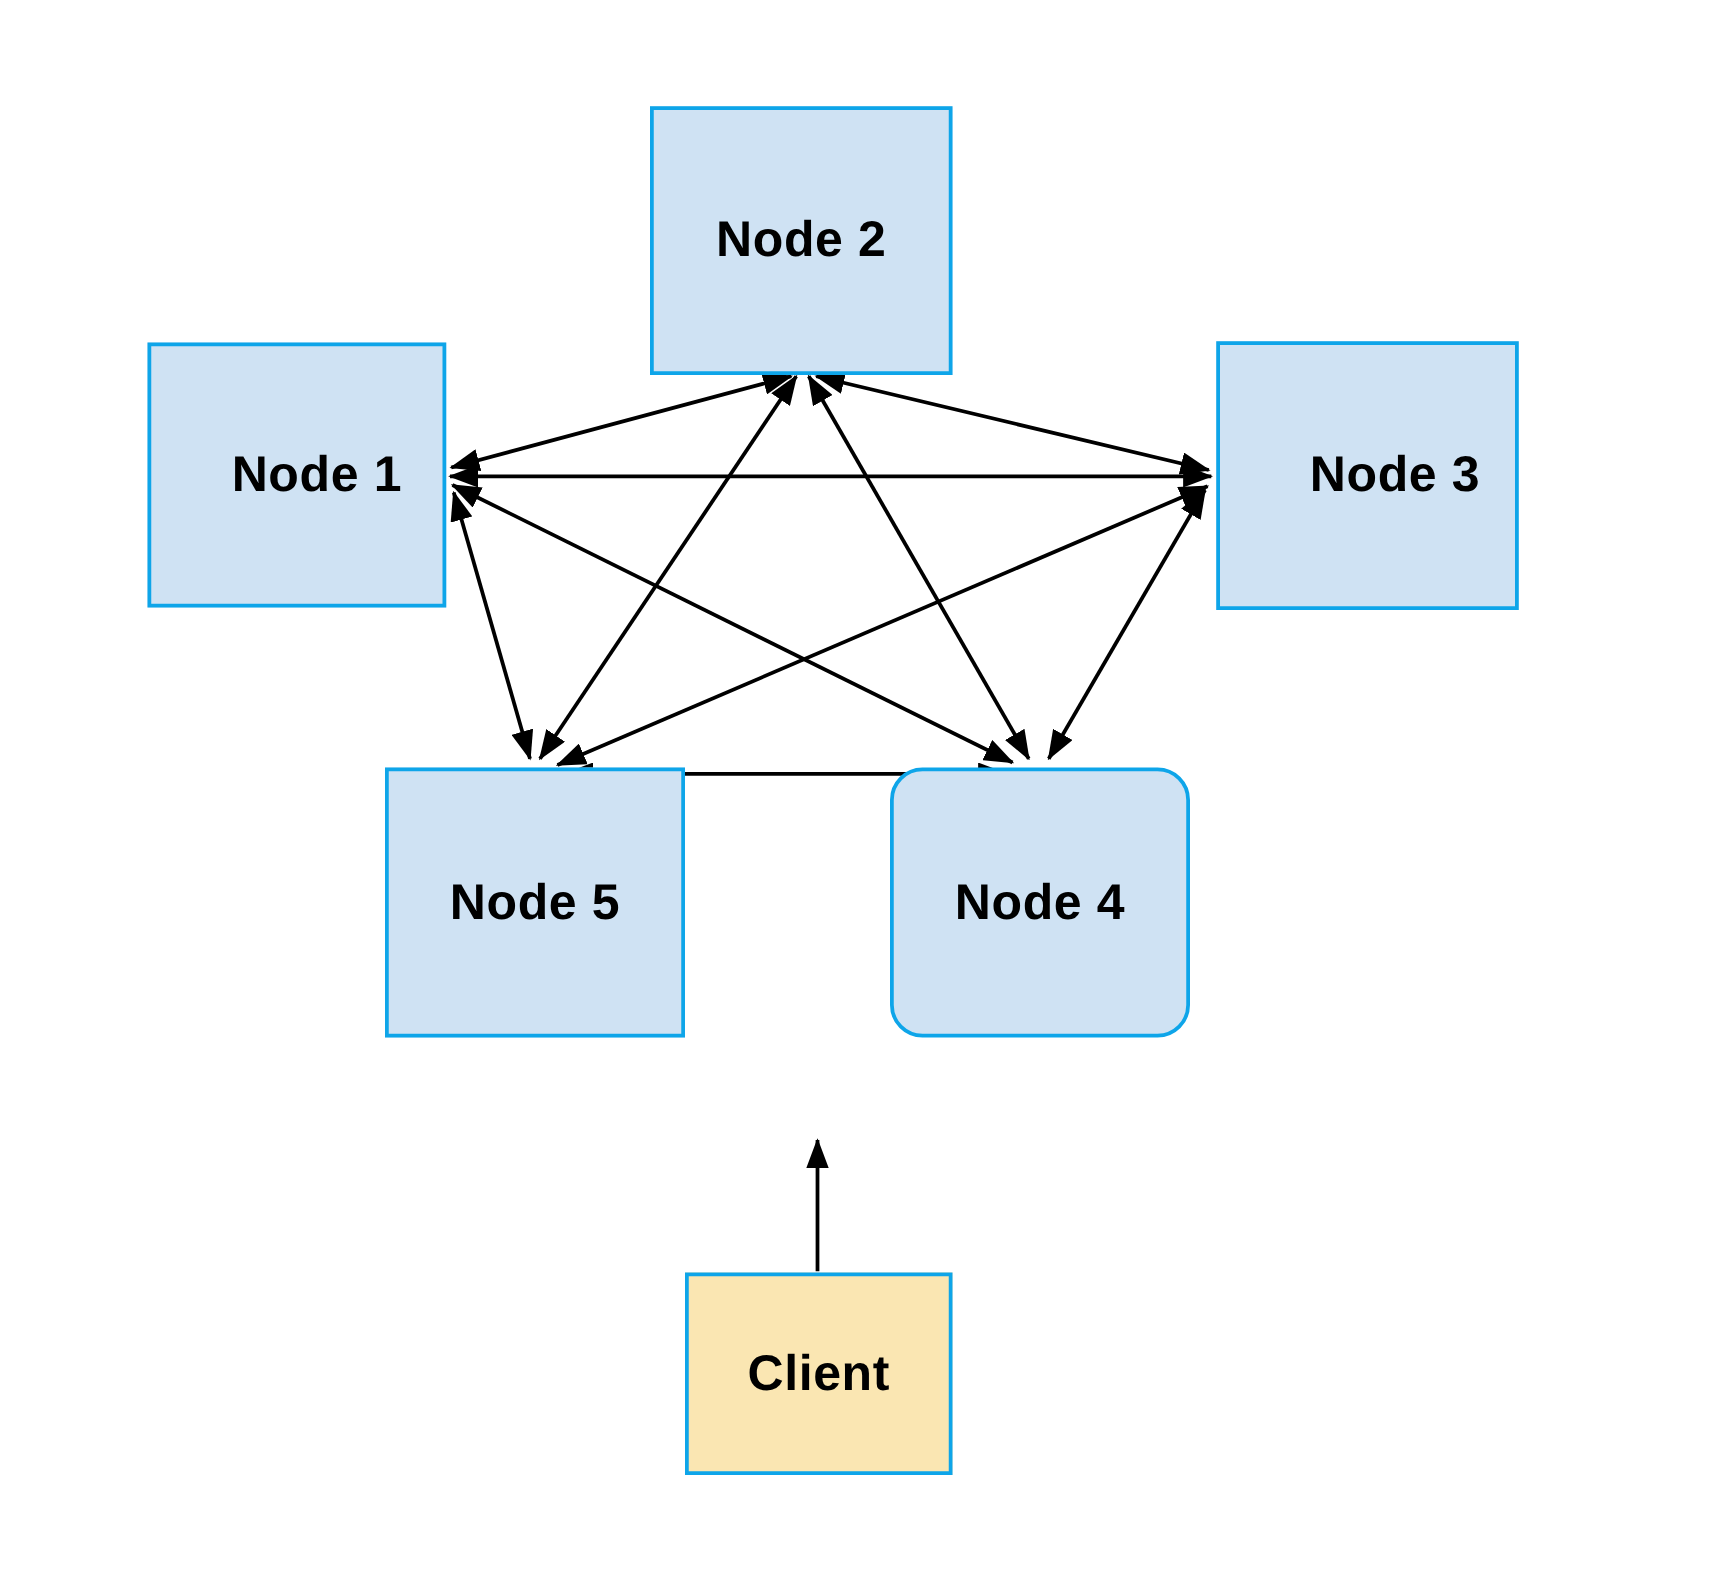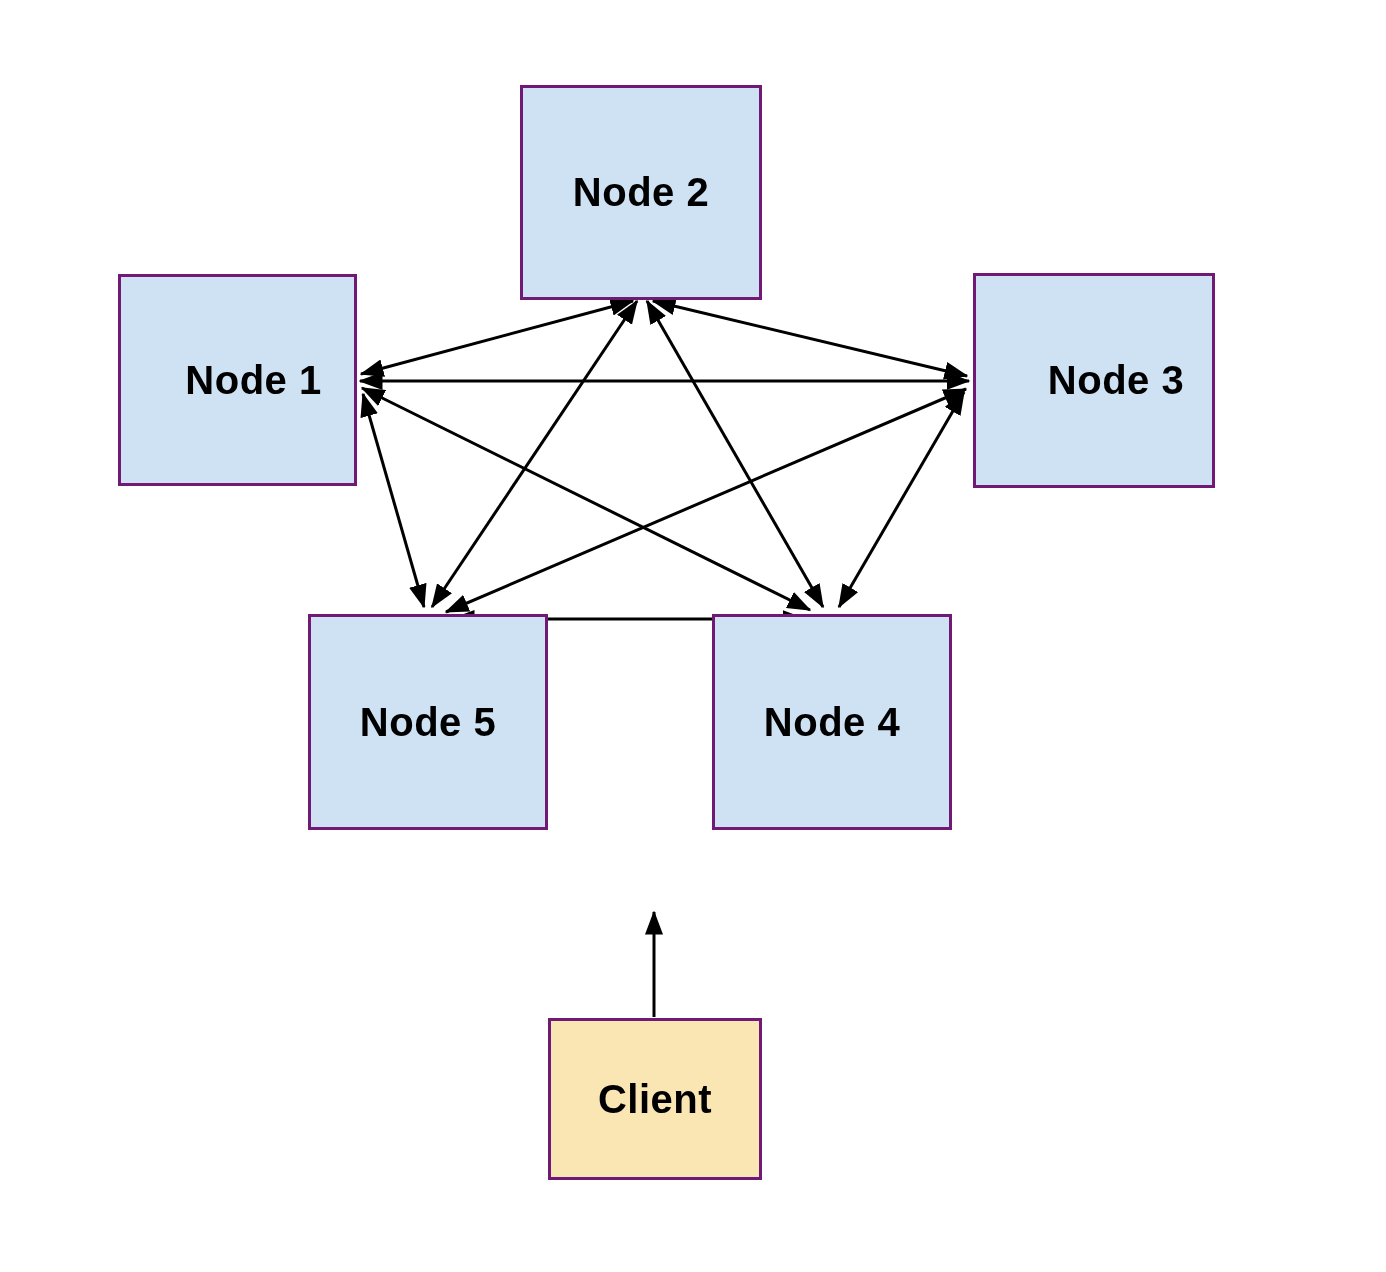--- a/index.html
+++ b/index.html
@@ -20,21 +20,21 @@
     left: 0; top: 0;
     width: 1386px;
     height: 1272px;
   }
   .box {
     position: absolute;
     display: flex;
     align-items: center;
     justify-content: center;
     box-sizing: border-box;
-    border: 3px solid #701a75;
+    border: 3px solid #0ea5e9;
   }
   .box .label {
     font-size: 40px;
     font-weight: bold;
     color: #000000;
     letter-spacing: 0.5px;
     white-space: nowrap;
   }
   .edge-line {
     stroke: #000000;
@@ -73,21 +73,21 @@
   </div>
 
   <div class="box" style="left: 520px; top: 85px; width: 242px; height: 215px; background: rgb(207, 226, 243);">
     <span class="label">Node 2</span>
   </div>
 
   <div class="box" style="left: 973px; top: 273px; width: 242px; height: 215px; background: rgb(207, 226, 243); padding-left: 44px;">
     <span class="label">Node 3</span>
   </div>
 
-  <div class="box" style="left: 712px; top: 614px; width: 240px; height: 216px; background: rgb(207, 226, 243);">
+  <div class="box" style="left: 712px; top: 614px; width: 240px; height: 216px; background: rgb(207, 226, 243); border-radius: 26px;">
     <span class="label">Node 4</span>
   </div>
 
   <div class="box" style="left: 308px; top: 614px; width: 240px; height: 216px; background: rgb(207, 226, 243);">
     <span class="label">Node 5</span>
   </div>
 
   <div class="box" style="left: 548px; top: 1018px; width: 214px; height: 162px; background: rgb(250, 230, 178);">
     <span class="label">Client</span>
   </div>

